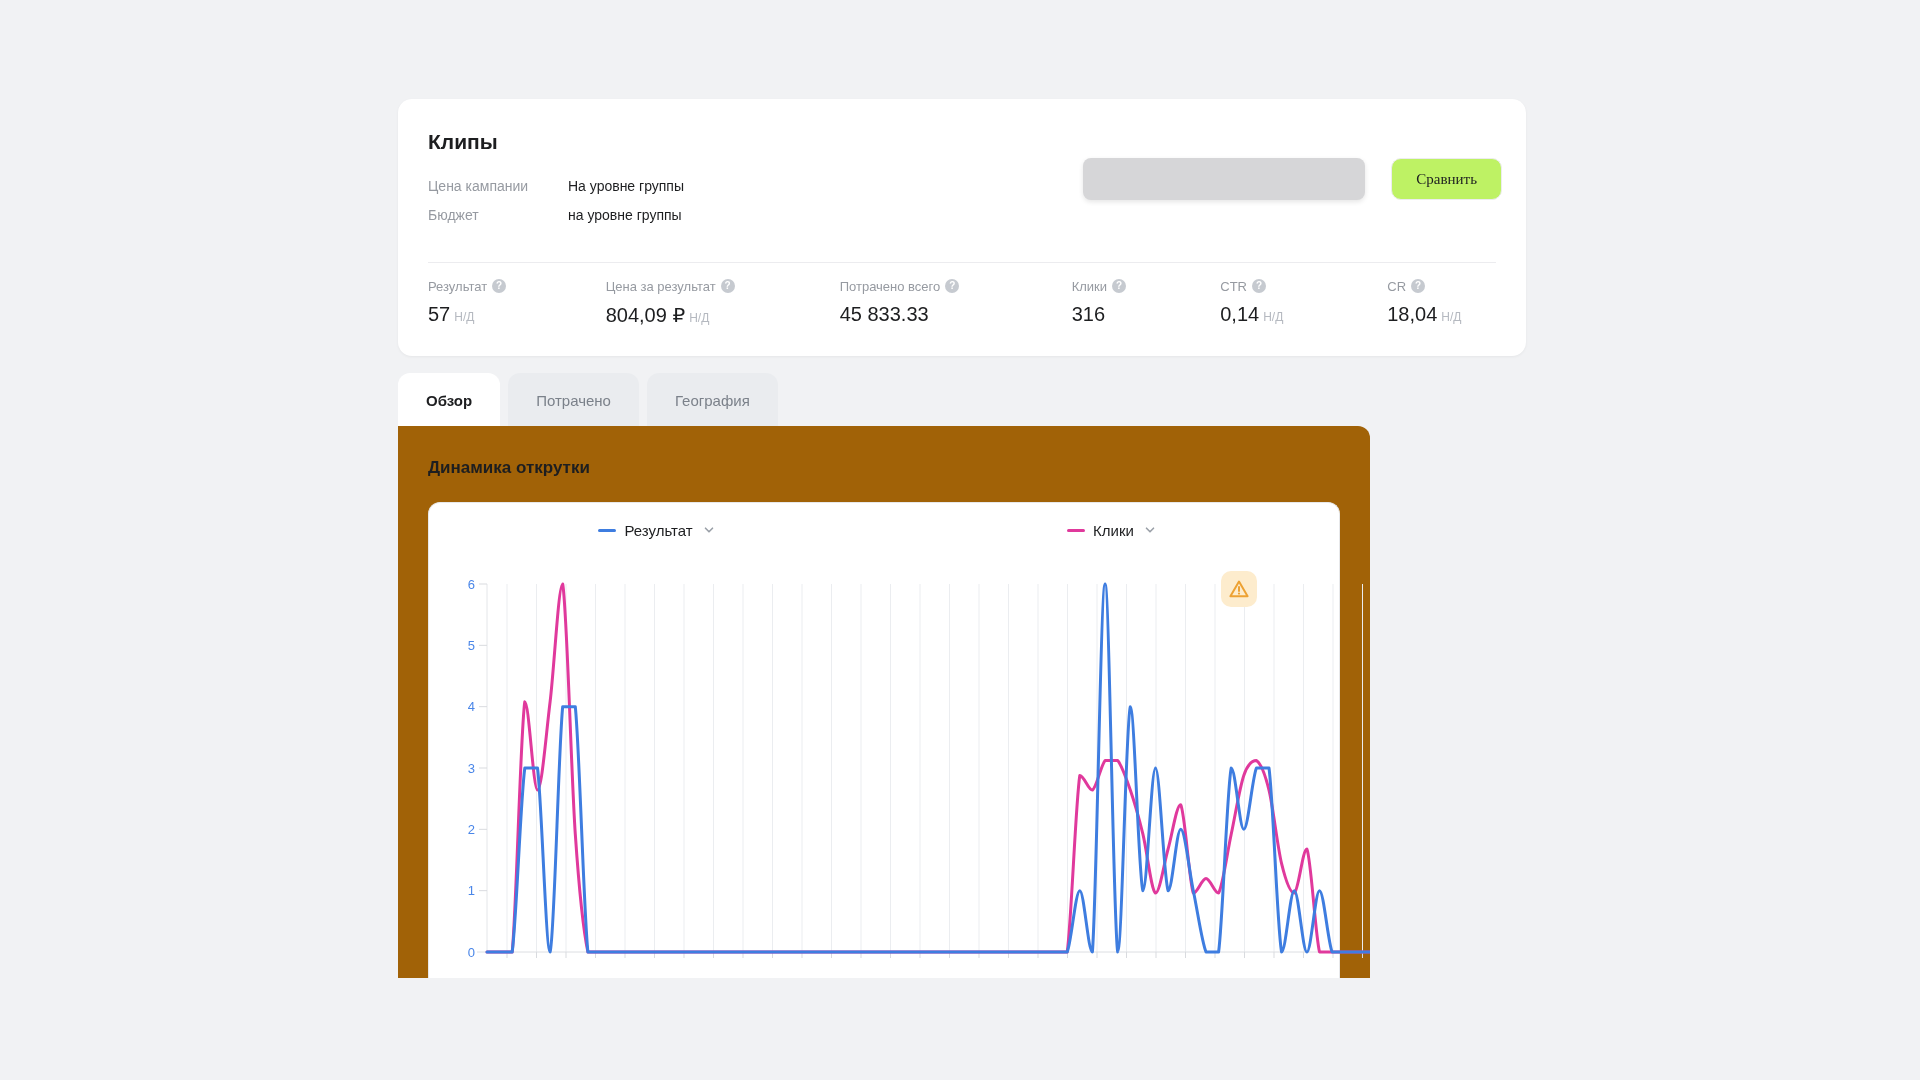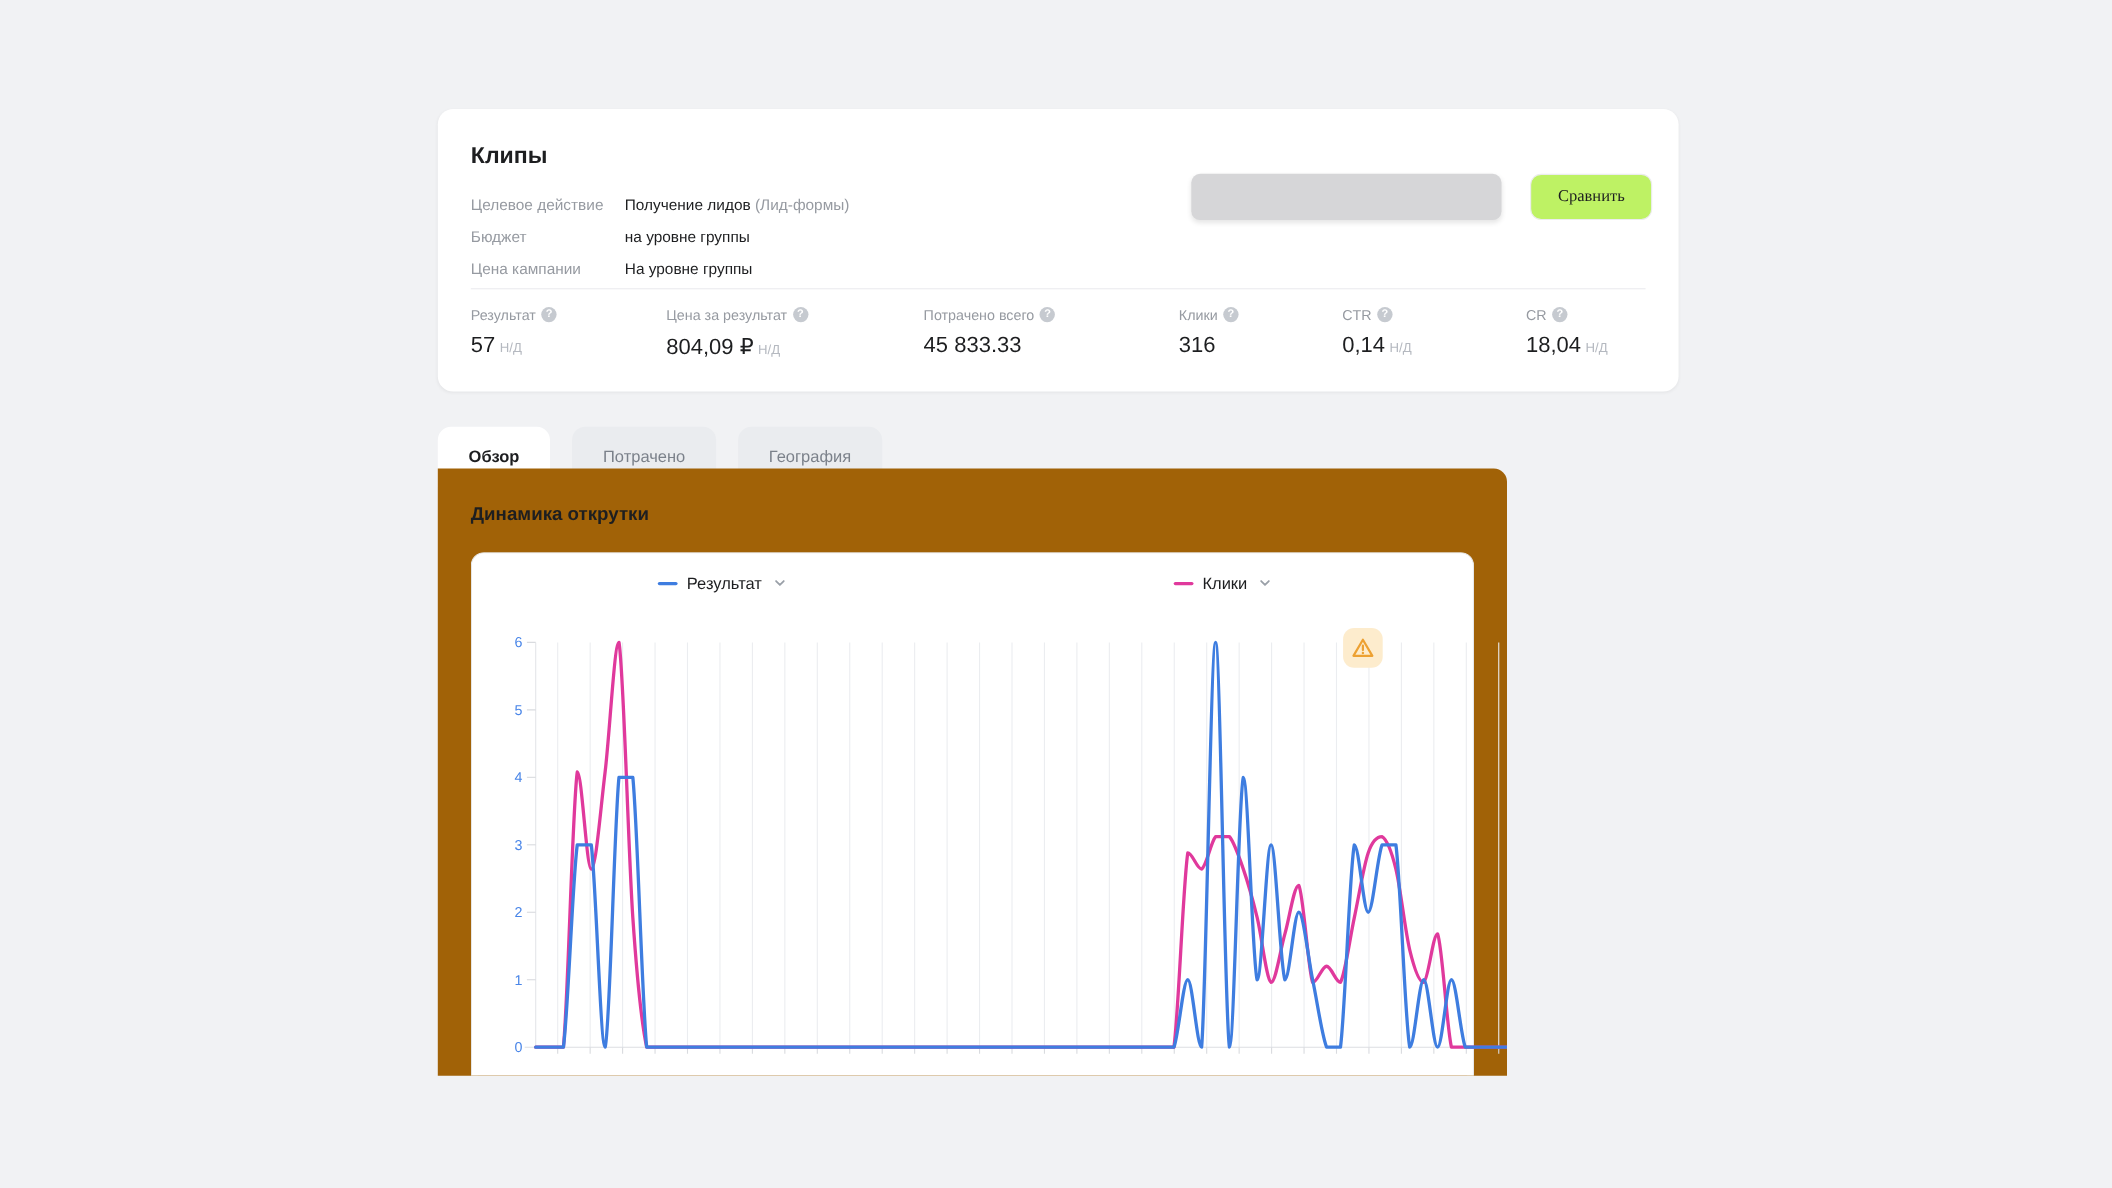--- a/index.html
+++ b/index.html
@@ -34,21 +34,21 @@
   .stats{position:absolute;left:30px;right:30px;top:178px;display:flex}
   .stat{box-sizing:border-box}
   .slabel{display:flex;align-items:center;height:18px;font-size:13px;color:#969aa1;white-space:nowrap}
   .help{
     width:14px;height:14px;border-radius:50%;background:#c6cad0;color:#fff;
     font-size:10px;line-height:14px;text-align:center;font-weight:700;margin-left:5px;flex:none;cursor:pointer;
   }
   .sval{margin-top:8px;font-size:20px;font-weight:500;color:#1d1e20;white-space:nowrap}
   .ssuf{font-size:12px;color:#b5b9c0;margin-left:4px;font-weight:400}
   
-  .tabs{position:absolute;left:398px;top:388px;height:55px;display:flex;gap:20px}
+  .tabs{position:absolute;left:398px;top:373px;height:55px;display:flex;gap:8px}
   .tab{
     height:55px;line-height:55px;padding:0 28px;border-radius:12px 12px 0 0;
     background:#eaecef;color:#7b818a;font-size:15px;cursor:pointer;white-space:nowrap;
   }
   .tab.active{background:#fff;color:#1d1e20;font-weight:700}
   
   .panel{
     position:absolute;left:398px;top:426px;width:972px;height:552px;
     background:#a16207;border-radius:0 12px 0 0;overflow:hidden;
   }
@@ -70,30 +70,26 @@
     background:#fdeccd;display:flex;align-items:center;justify-content:center;cursor:pointer;z-index:3;
   }
 </style>
 </head>
 <body>
 
 <section class="top-card">
   <h1 class="page-title">Клипы</h1>
   <div class="fields">
       <div class="frow">
-        <span class="flabel">Целевое действие</span>
-        <span class="fvalue">Получение лидов<span class="fsuffix"> (Лид-формы)</span></span>
+        <span class="flabel">Цена кампании</span>
+        <span class="fvalue">На уровне группы</span>
       </div>
       <div class="frow">
         <span class="flabel">Бюджет</span>
         <span class="fvalue">на уровне группы</span>
-      </div>
-      <div class="frow">
-        <span class="flabel">Цена кампании</span>
-        <span class="fvalue">На уровне группы</span>
       </div>
     </div>
   <div class="ph-rect"></div>
   <button class="compare-btn">Сравнить</button>
   <div class="divider"></div>
   <div class="stats">
       <div class="stat" style="width: 183px;">
         <div class="slabel">
           <span>Результат</span>
           <span class="help">?</span>

